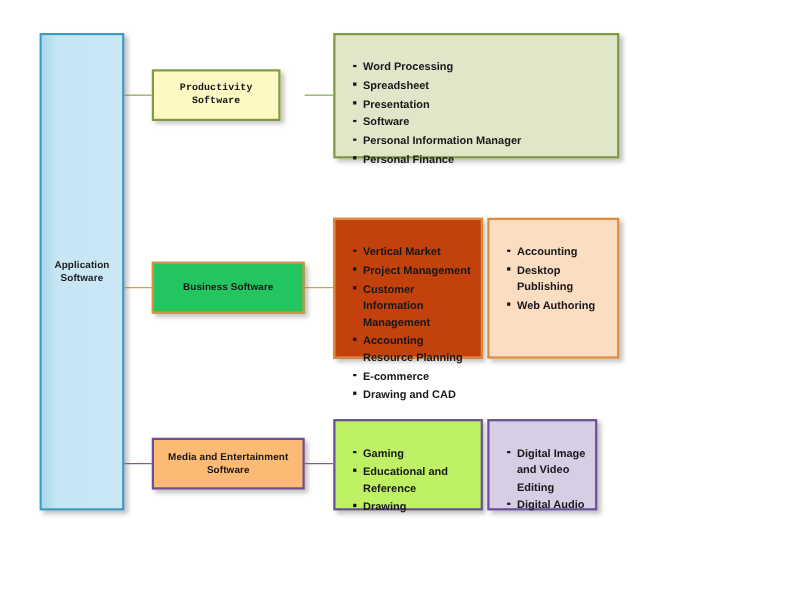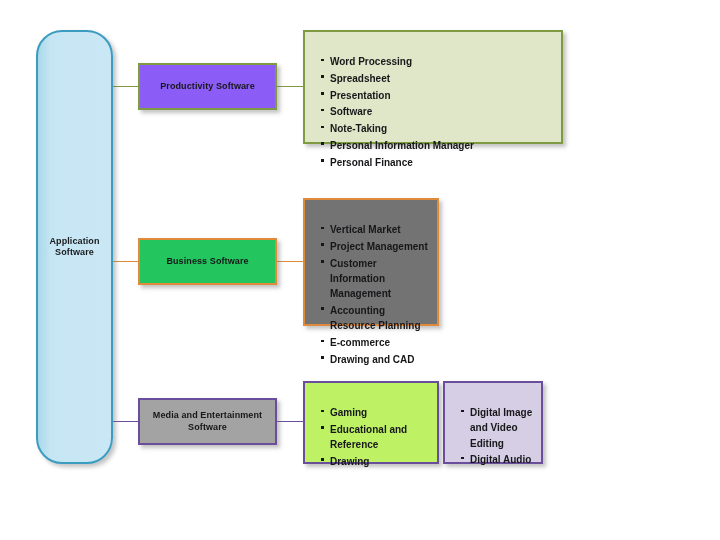--- a/index.html
+++ b/index.html
@@ -45,56 +45,56 @@
   }
 
   
   .root-box {
     left: 36px;
     top: 30px;
     width: 77px;
     height: 434px;
     background: linear-gradient(to right, #a9d8ea 0%, #c7e6f3 18%, #c9e7f4 100%);
     border-color: #3c9cc0;
-    border-radius: 26px;
   }
   .root-label {
     font-size: 9px;
     font-weight: 600;
     color: #1a1a1d;
   }
 
   
   .mid-box { height: 47px; }
   .mid-green {
-    left: 138px; top: 63px; width: 139px;
-    background: #8b5cf6;
+    left: 138px; top: 63px; width: 117px;
+    background: #fef9c3;
     border-color: #7e9b42;
+    font-family: Liberation Mono, monospace;
   }
   .mid-orange {
     left: 138px; top: 238px; width: 139px;
     background: #22c55e;
     border-color: #e08b3c;
   }
   .mid-purple {
     left: 138px; top: 398px; width: 139px;
-    background: #a3a3a3;
+    background: #fdba74;
     border-color: #6a4e9c;
   }
 
   
   .leaf-box { }
   .leaf-green {
     left: 303px; top: 30px; width: 260px; height: 114px;
     background: #dfe7c8;
     border-color: #7e9b42;
   }
   .leaf-orange-a {
     left: 303px; top: 198px; width: 136px; height: 128px;
-    background: #737373;
+    background: #c2410c;
     border-color: #e08b3c;
   }
   .leaf-orange-b {
     left: 443px; top: 198px; width: 120px; height: 128px;
     background: #fbddc1;
     border-color: #e08b3c;
   }
   .leaf-purple-a {
     left: 303px; top: 381px; width: 136px; height: 83px;
     background: #bef264;
@@ -168,37 +168,43 @@
   <div class="box mid-box mid-purple">
     <div class="box-label">Media and Entertainment Software</div>
   </div>
 
   <div class="box leaf-box leaf-green">
     <ul class="bullets">
         <li>Word Processing</li>
         <li>Spreadsheet</li>
         <li>Presentation</li>
         <li>Software</li>
-        <li>Note-Taking</li>
         <li>Personal Information Manager</li>
         <li>Personal Finance</li>
       </ul>
   </div>
 
   <div class="box leaf-box leaf-orange-a">
     <ul class="bullets">
         <li>Vertical Market</li>
         <li>Project Management</li>
         <li>Customer Information Management</li>
         <li>Accounting Resource Planning</li>
         <li>E-commerce</li>
         <li>Drawing and CAD</li>
       </ul>
   </div>
 
+  <div class="box leaf-box leaf-orange-b">
+    <ul class="bullets">
+        <li>Accounting</li>
+        <li>Desktop Publishing</li>
+        <li>Web Authoring</li>
+      </ul>
+  </div>
 
   <div class="box leaf-box leaf-purple-a">
     <ul class="bullets">
         <li>Gaming</li>
         <li>Educational and Reference</li>
         <li>Drawing</li>
       </ul>
   </div>
 
   <div class="box leaf-box leaf-purple-b">

